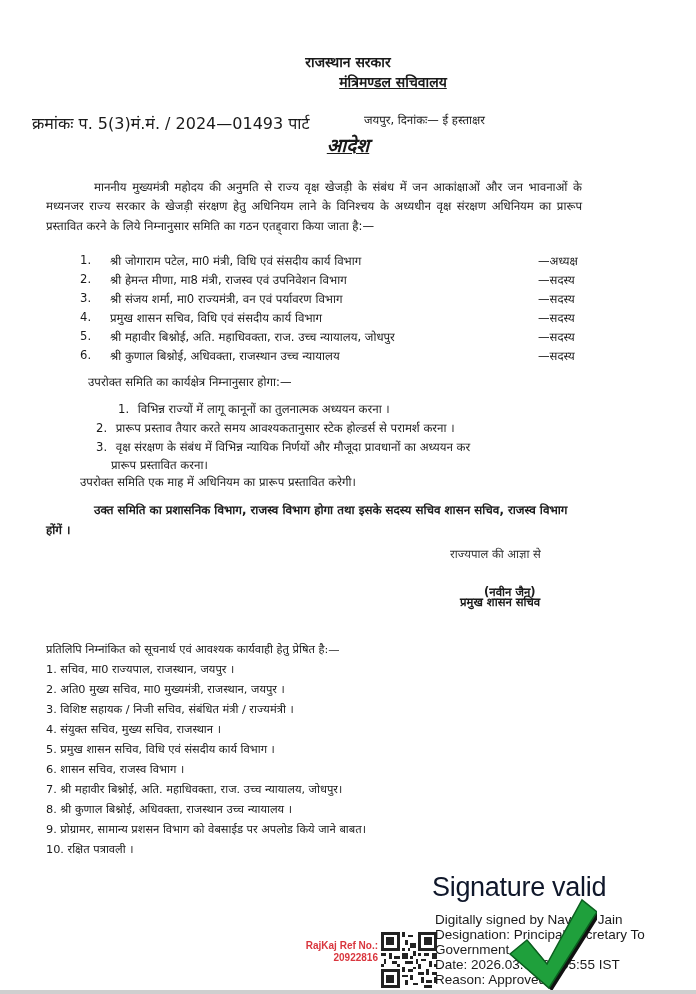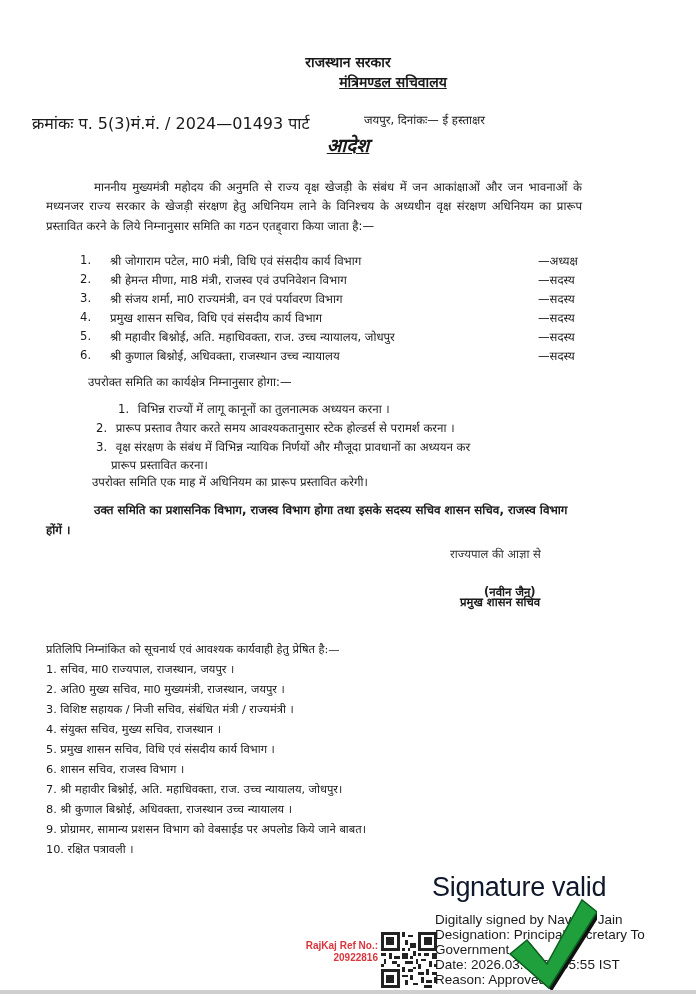--- a/index.html
+++ b/index.html
@@ -18,21 +18,21 @@
     .para { position: absolute; left: 46px; width: 536px; font-size: 11.6px; line-height: 19.3px; text-align: justify; }
     .p1 { top: 162px; text-indent: 48px; margin-top: 16px; }
     .mem-row { position: absolute; left: 80px; width: 500px; height: 19.5px; font-size: 11.6px; }
     .mem-num { position: absolute; left: 0; }
     .mem-name { position: absolute; left: 30px; white-space: nowrap; }
     .mem-role { position: absolute; left: 458px; white-space: nowrap; }
     .scope-head { top: 374px; left: 88px; font-size: 11.6px; }
     .scope-item { position: absolute; font-size: 11.6px; white-space: nowrap; }
     .scope-num { display: inline-block; width: 16px; }
     .scope-cont { position: absolute; left: 100px; top: 457px; font-size: 11.6px; margin-left: 11px; }
-    .scope-end { top: 474px; left: 92px; font-size: 11.6px; }
+    .scope-end { top: 474px; left: 80px; font-size: 11.6px; }
     .admin { position: absolute; left: 46px; width: 540px; top: 500px; font-size: 11.8px; font-weight: bold; line-height: 20px; text-indent: 48px; }
     .gov { top: 546px; left: 450px; font-size: 11.5px; color: #333; }
     .signer { top: 584px; left: 484px; font-size: 11.5px; font-weight: bold; }
     .signer-desig { top: 594px; left: 460px; font-size: 11.5px; font-weight: bold; }
     .copy-head { top: 641px; left: 46px; font-size: 11.3px; }
     .copy-item { position: absolute; left: 46px; font-size: 11.3px; white-space: nowrap; }
     .sig-title { top: 872px; left: 432px; font-size: 27px; font-family: "Liberation Sans", sans-serif; color: #0f172a; letter-spacing: -0.3px; }
     .sig-line { position: absolute; left: 435px; font-size: 13.5px; font-family: "Liberation Sans", sans-serif; color: #1a1a1a; white-space: nowrap; line-height: 14px; }
     .rajkaj { position: absolute; left: 288px; top: 940px; width: 90px; text-align: right; color: #d9363e; font-weight: bold; font-size: 10px; font-family: "Liberation Sans", sans-serif; line-height: 12px; }
     .qr { position: absolute; left: 381px; top: 932px; width: 56px; height: 56px; }

